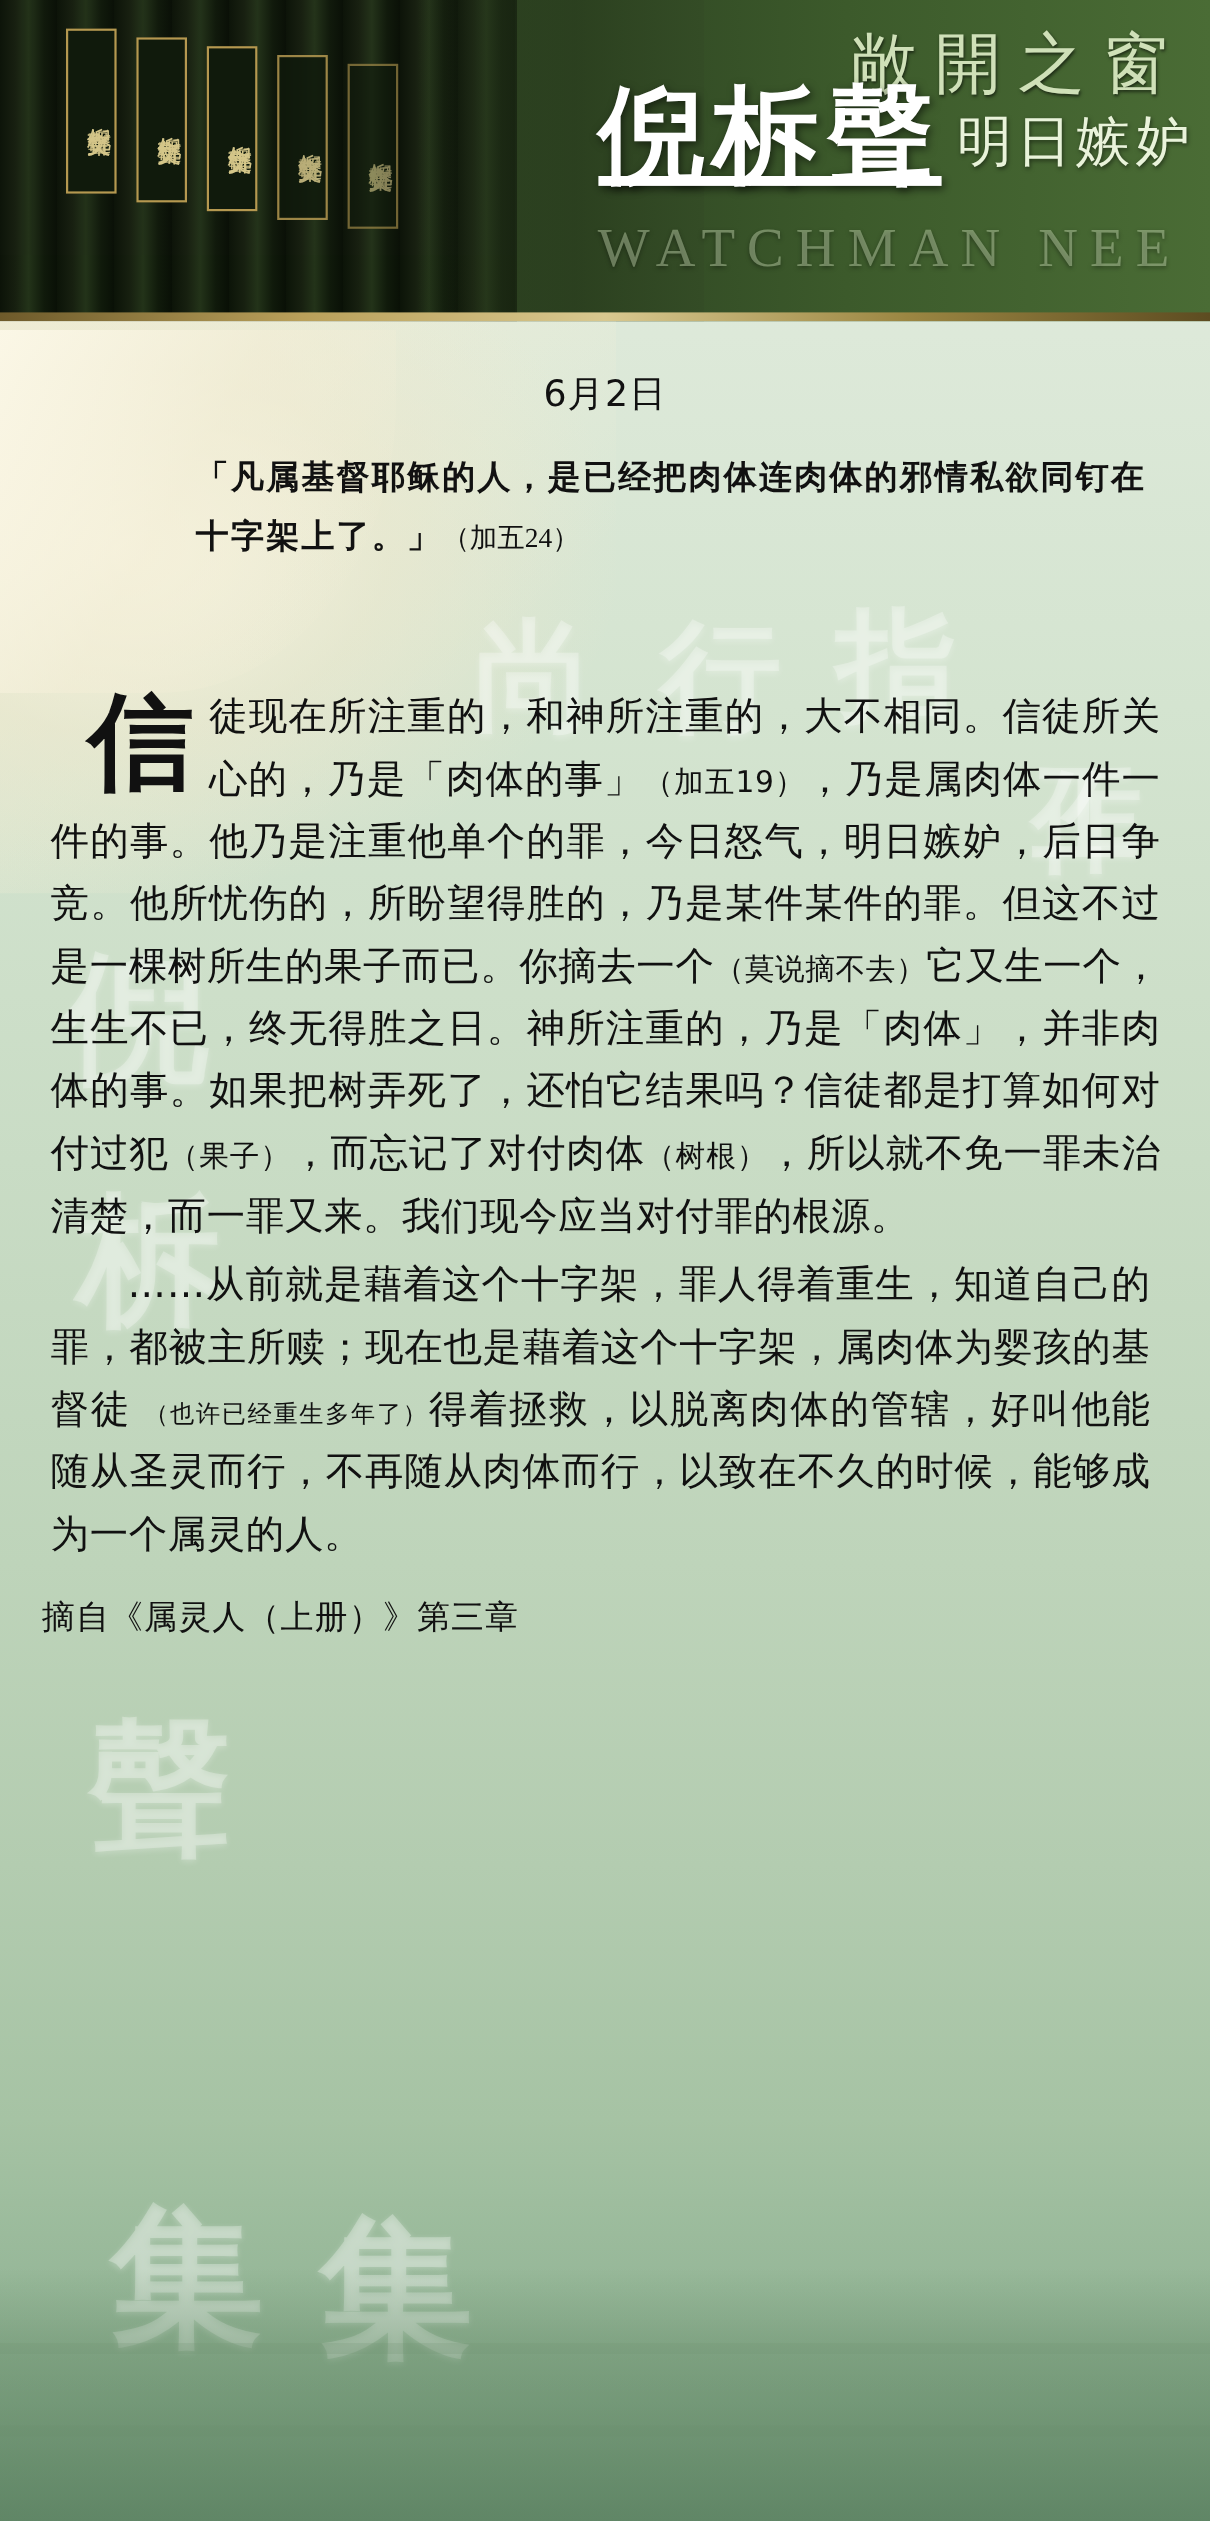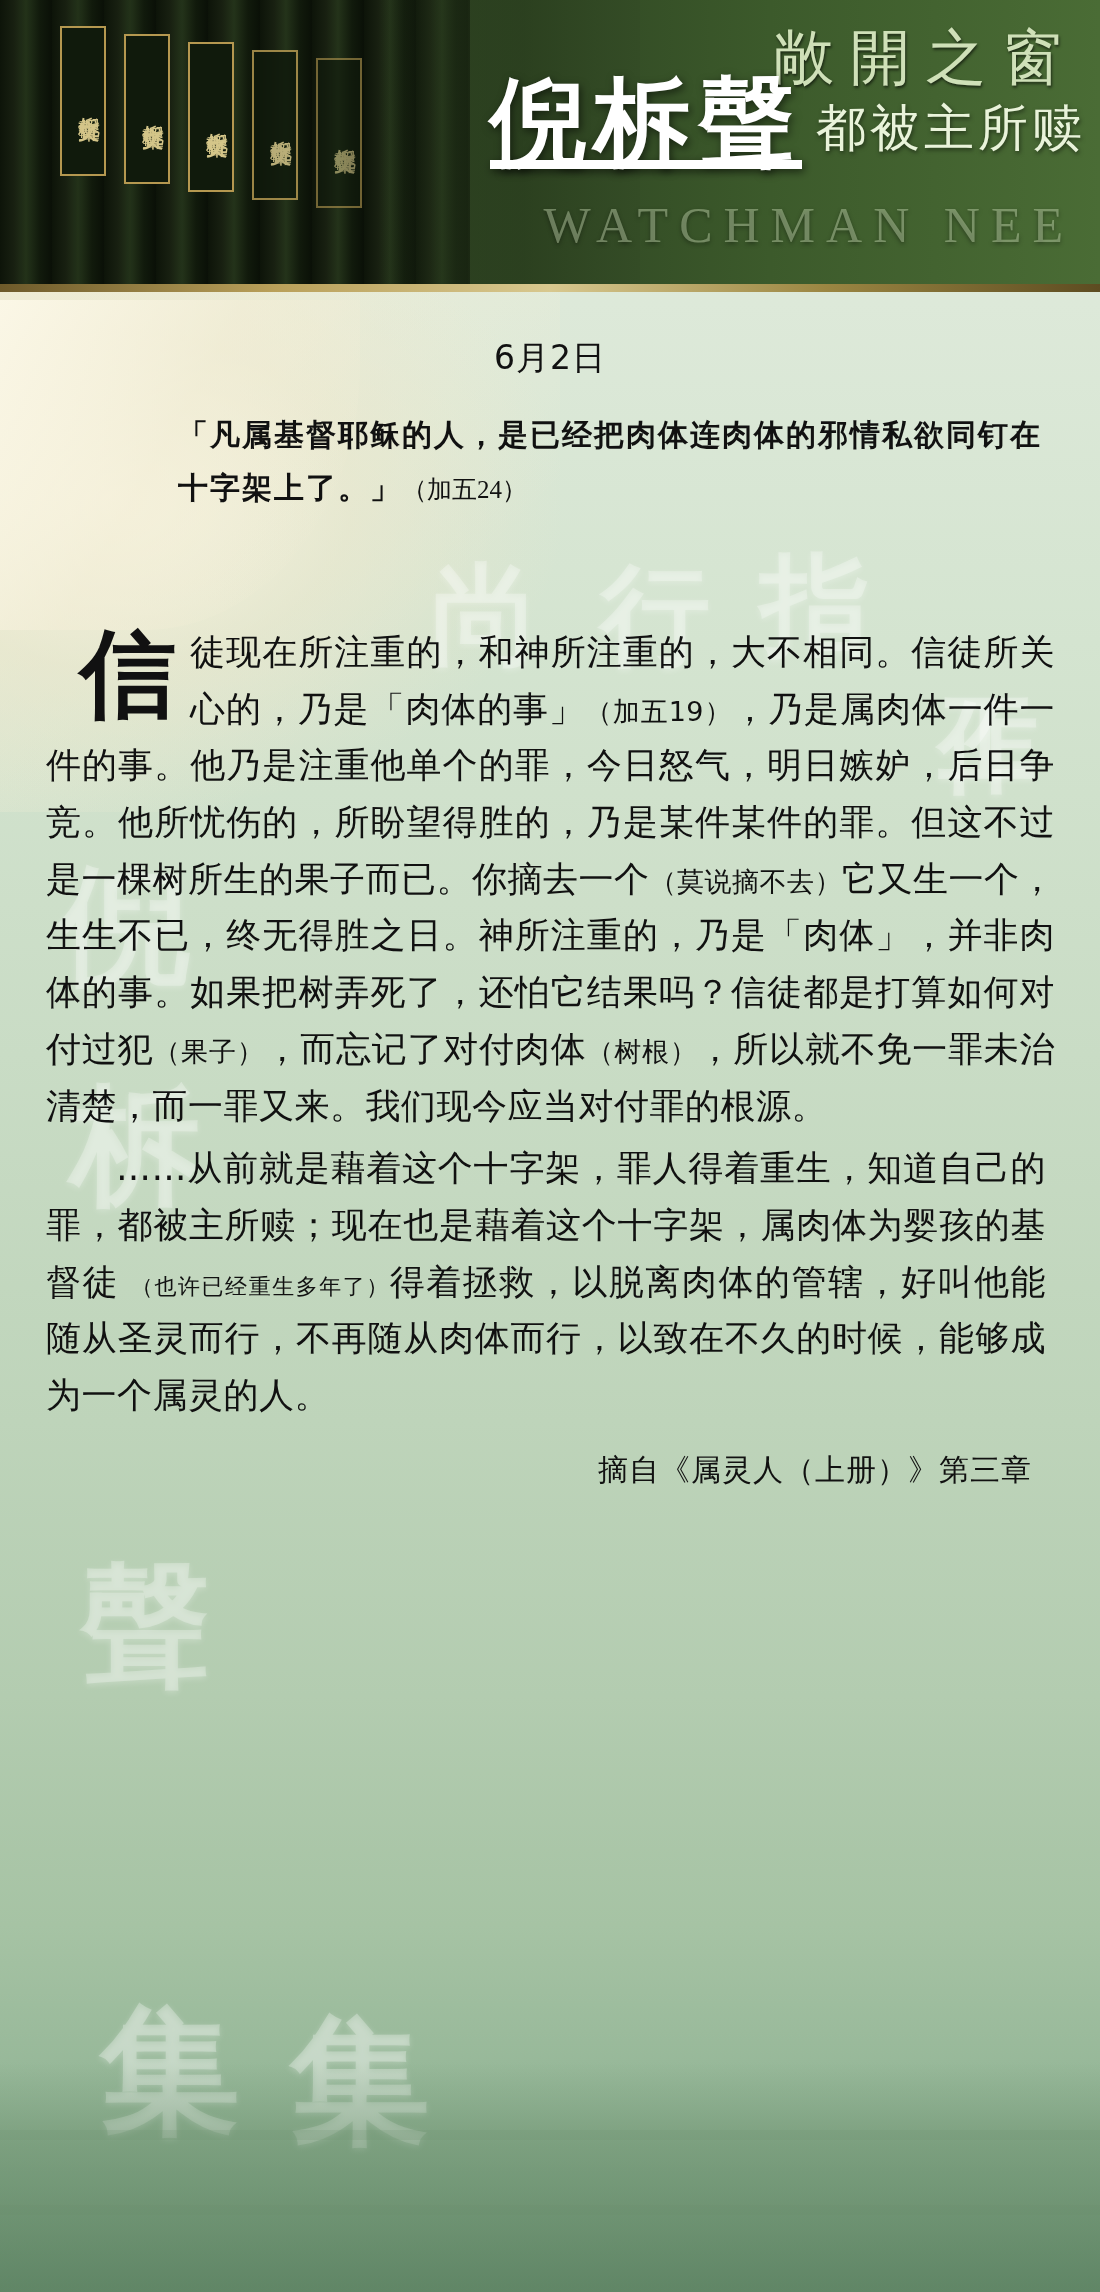--- a/index.html
+++ b/index.html
@@ -234,21 +234,21 @@
     text-align: justify;
     margin: 6px 16px 0 8px;
     text-indent: 70px;
   }
   .para2 .small {
     font-size: 22px;
     margin-left: 12px;
   }
   .source {
     margin: 26px 30px 0 0;
-    text-align: right;
+    text-align: left;
     font-size: 30px;
     letter-spacing: 1px;
     color: #111;
   }
 
   
   .bottom-shelf {
     position: absolute;
     left: 0; right: 0;
     bottom: 0;
@@ -269,21 +269,21 @@
       <div class="book-label" style="left:188px; top:42px; height:150px;">倪柝聲文集</div>
       <div class="book-label" style="left:252px; top:50px; height:150px; opacity:.85;">倪柝聲文集</div>
       <div class="book-label" style="left:316px; top:58px; height:150px; opacity:.6;">倪柝聲文集</div>
     </div>
     <div class="banner-fade"></div>
 
     <div class="banner-right">
       <div class="banner-title-top">敞開之窗</div>
       <div class="banner-main">
         <span class="banner-main-cn">倪柝聲</span>
-        <span class="banner-sub">都被主所赎</span>
+        <span class="banner-sub">明日嫉妒</span>
       </div>
       <div class="banner-watchman">WATCHMAN NEE</div>
     </div>
     <div class="banner-rule"></div>
   </div>
 
   <div class="book-photo"></div>
   <div class="book-photo2"></div>
 
   <div class="bg-callig" style="left:430px; top:560px; font-size:110px;">尚</div>

